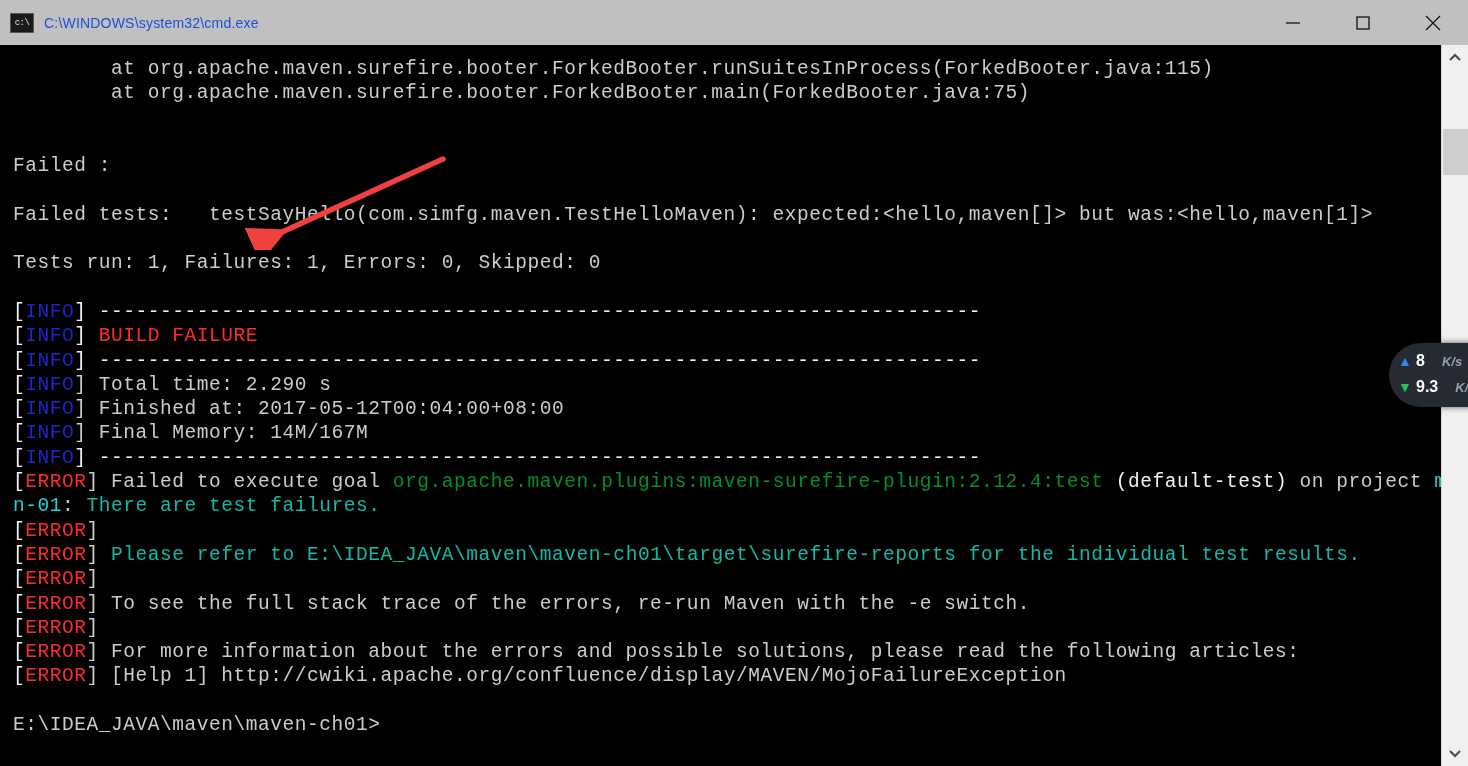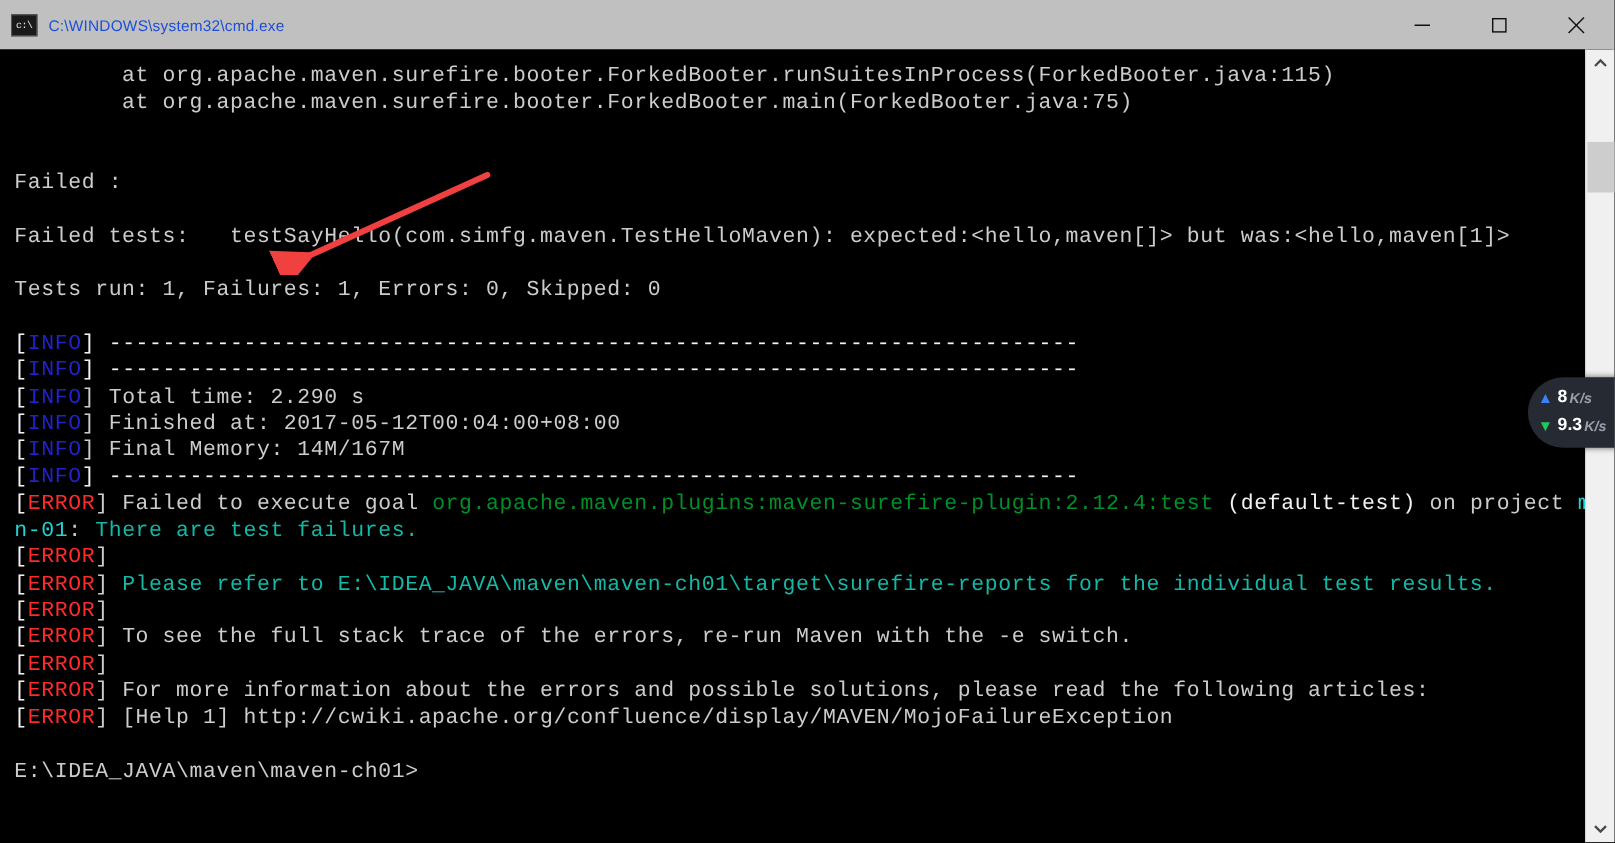--- a/index.html
+++ b/index.html
@@ -166,21 +166,21 @@
     color: #ffffff;
     font-size: 16px;
     font-weight: bold;
     margin-left: 3px;
   }
   .ns-unit {
     color: #9aa0ab;
     font-size: 13px;
     font-style: italic;
     font-weight: bold;
-    margin-left: 2px;
+    margin-left: 17px;
   }
 </style>
 </head>
 <body>
 
 <div class="window">
 
   <div class="titlebar">
     <div class="title-icon">c:\</div>
     <div class="title-text">C:\WINDOWS\system32\cmd.exe</div>
@@ -209,20 +209,21 @@
       <div class="line"><span class="c-white">        at org.apache.maven.surefire.booter.ForkedBooter.main(ForkedBooter.java:75)</span></div>
       <div class="line"><span class="c-white"></span></div>
       <div class="line"><span class="c-white"></span></div>
       <div class="line"><span class="c-white">Failed :</span></div>
       <div class="line"><span class="c-white"></span></div>
       <div class="line"><span class="c-white">Failed tests:   testSayHello(com.simfg.maven.TestHelloMaven): expected:&lt;hello,maven[]&gt; but was:&lt;hello,maven[1]&gt;</span></div>
       <div class="line"><span class="c-white"></span></div>
       <div class="line"><span class="c-white">Tests run: 1, Failures: 1, Errors: 0, Skipped: 0</span></div>
       <div class="line"><span class="c-white"></span></div>
       <div class="line"><span class="c-bwhite">[</span><span class="c-blue">INFO</span><span class="c-bwhite">] ------------------------------------------------------------------------</span></div>
+      <div class="line"><span class="c-bwhite">[</span><span class="c-blue">INFO</span><span class="c-bwhite">] </span><span class="c-red">BUILD FAILURE</span></div>
       <div class="line"><span class="c-bwhite">[</span><span class="c-blue">INFO</span><span class="c-bwhite">] ------------------------------------------------------------------------</span></div>
       <div class="line"><span class="c-bwhite">[</span><span class="c-blue">INFO</span><span class="c-white">] Total time: 2.290 s</span></div>
       <div class="line"><span class="c-bwhite">[</span><span class="c-blue">INFO</span><span class="c-white">] Finished at: 2017-05-12T00:04:00+08:00</span></div>
       <div class="line"><span class="c-bwhite">[</span><span class="c-blue">INFO</span><span class="c-white">] Final Memory: 14M/167M</span></div>
       <div class="line"><span class="c-bwhite">[</span><span class="c-blue">INFO</span><span class="c-bwhite">] ------------------------------------------------------------------------</span></div>
       <div class="line"><span class="c-bwhite">[</span><span class="c-red">ERROR</span><span class="c-white">] Failed to execute goal </span><span class="c-green">org.apache.maven.plugins:maven-surefire-plugin:2.12.4:test</span><span class="c-bwhite"> (default-test)</span><span class="c-white"> on project </span><span class="c-bcyan">mave</span></div>
       <div class="line"><span class="c-bcyan">n-01</span><span class="c-white">: </span><span class="c-dred">There are test failures.</span></div>
       <div class="line"><span class="c-bwhite">[</span><span class="c-red">ERROR</span><span class="c-white">] </span></div>
       <div class="line"><span class="c-bwhite">[</span><span class="c-red">ERROR</span><span class="c-white">] </span><span class="c-dred">Please refer to E:\IDEA_JAVA\maven\maven-ch01\target\surefire-reports for the individual test results.</span></div>
       <div class="line"><span class="c-bwhite">[</span><span class="c-red">ERROR</span><span class="c-white">] </span></div>

